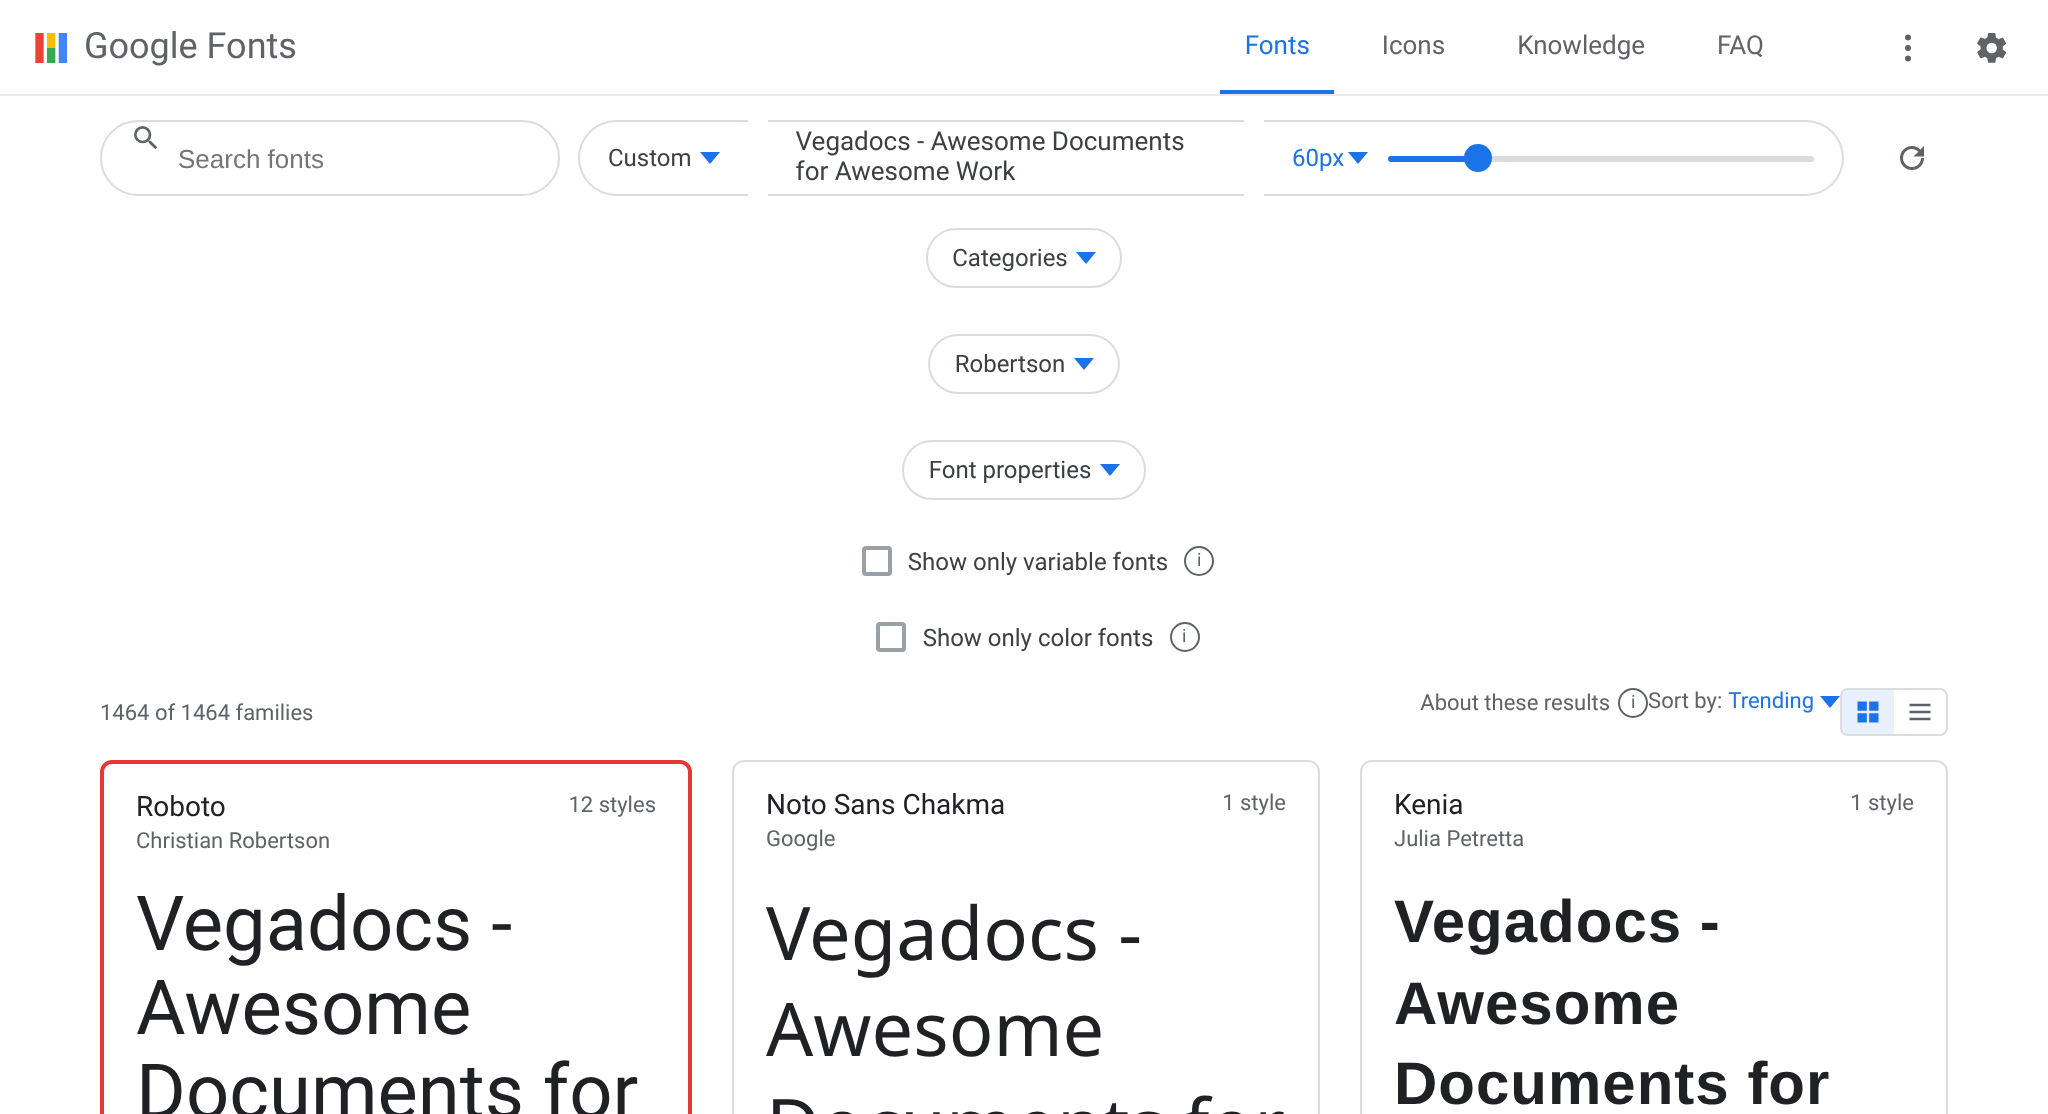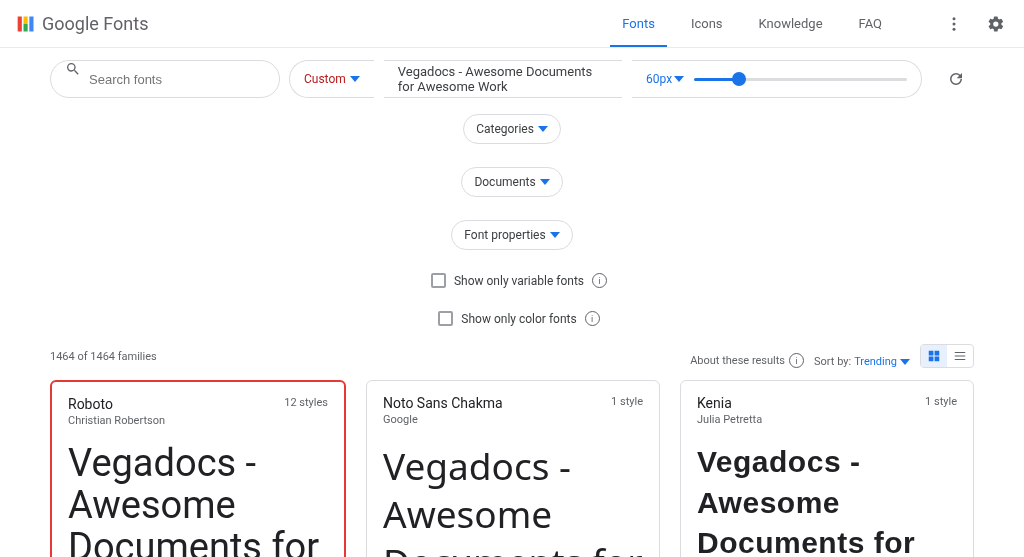--- a/index.html
+++ b/index.html
@@ -16,40 +16,40 @@
   .nav-item.active { color: #1a73e8; }
   .nav-item.active::after { content: ''; position: absolute; left: -8px; right: -8px; bottom: 0; height: 2px; background: #1a73e8; }
   .header-icons { display: flex; align-items: center; gap: 18px; margin-left: 28px; }
   .icon-btn { width: 24px; height: 24px; display: flex; align-items: center; justify-content: center; cursor: pointer; color: #5f6368; }
   .icon-btn svg { width: 18px; height: 18px; fill: currentColor; }
 
   
   .toolbar { display: flex; align-items: center; gap: 10px; padding: 12px 50px; }
   .search-box { flex: 0 0 220px; display: flex; border: 1px solid #dadce0; border-radius: 36px; height: 38px; padding: 0 14px; gap: 8px; color: #5f6368; }
   .search-box input { border: none; outline: none; font-size: 13px; flex: 1; background: transparent; }
-  .custom-box { flex: 0 0 auto; border: 1px solid #dadce0; border-top-left-radius: 36px; border-bottom-left-radius: 36px; border-right: none; height: 38px; display: flex; align-items: center; padding: 0 14px; font-size: 12px; color: #b91c1c; gap: 4px; cursor: pointer; margin-left: -1px; }
+  .custom-box { flex: 0 0 auto; border: 1px solid #dadce0; border-top-left-radius: 36px; border-bottom-left-radius: 36px; border-right: none; height: 38px; display: flex; align-items: center; padding: 0 14px; font-size: 12px; color: #404040; gap: 4px; cursor: pointer; margin-left: -1px; }
   .preview-box { flex: 1; border: 1px solid #dadce0; border-left: none; border-right: none; height: 38px; display: flex; align-items: center; padding: 0 14px; font-size: 13px; color: #3c4043; }
   .size-box { flex: 0 0 290px; border: 1px solid #dadce0; border-top-right-radius: 36px; border-bottom-right-radius: 36px; border-left: none; height: 38px; display: flex; align-items: center; padding: 0 14px; gap: 10px; }
   .size-label { font-size: 12px; color: #1a73e8; display: flex; align-items: center; gap: 2px; cursor: pointer; justify-content: flex-end; }
   .slider { flex: 1; height: 3px; background: linear-gradient(to right, #1a73e8 21%, #dadce0 21%); border-radius: 2px; position: relative; cursor: pointer; }
   .slider-thumb { position: absolute; left: 21%; top: 50%; transform: translate(-50%, -50%); width: 14px; height: 14px; background: #1a73e8; border-radius: 50%; }
   .reset-btn { width: 36px; height: 36px; display: flex; align-items: center; justify-content: center; color: #5f6368; cursor: pointer; margin-left: 6px; }
 
   
   .filters { display: flex; align-items: center; gap: 23px; padding: 4px 50px 12px; flex-direction: column; }
   .pill { border: 1px solid #dadce0; border-radius: 36px; height: 30px; display: flex; align-items: center; padding: 0 12px; font-size: 12px; color: #3c4043; gap: 4px; cursor: pointer; }
   .pill .caret { color: #1a73e8; }
   .check-wrap { display: flex; align-items: center; gap: 8px; margin-left: 14px; }
   .checkbox { width: 15px; height: 15px; border: 2px solid #9aa0a6; border-radius: 2px; cursor: pointer; }
   .check-label { font-size: 12px; color: #3c4043; }
   .info-icon { width: 15px; height: 15px; border: 1.5px solid #5f6368; border-radius: 50%; display: flex; align-items: center; justify-content: center; font-size: 9px; color: #5f6368; cursor: pointer; }
 
   
   .results-bar { display: flex; align-items: center; padding: 6px 50px; font-size: 11px; color: #5f6368; }
-  .results-right { margin-left: auto; display: flex; align-items: flex-end; gap: 10px; }
+  .results-right { margin-left: auto; display: flex; align-items: flex-start; }
   .about-link { display: flex; align-items: center; gap: 4px; cursor: pointer; }
   .sort-link { display: flex; align-items: center; gap: 3px; cursor: pointer; }
   .sort-link .sortval { color: #1a73e8; }
   .view-toggle { display: flex; border: 1px solid #dadce0; border-radius: 4px; overflow: hidden; }
   .vt-btn { width: 26px; height: 22px; display: flex; align-items: center; justify-content: center; cursor: pointer; color: #5f6368; }
   .vt-btn.active { background: #e8f0fe; color: #1a73e8; }
   .vt-btn svg { width: 14px; height: 14px; fill: currentColor; }
 
   
   .cards { display: flex; gap: 20px; padding: 6px 50px; }
@@ -140,21 +140,21 @@
 </div>
 
 <div class="filters">
   <div class="pill">
     <span>Categories</span>
     <svg class="caret-svg caret" viewBox="0 0 10 6">
         <path d="M0 0l5 6 5-6z" fill="#1a73e8"></path>
       </svg>
   </div>
   <div class="pill">
-    <span>Documents</span>
+    <span>Robertson</span>
     <svg class="caret-svg caret" viewBox="0 0 10 6">
         <path d="M0 0l5 6 5-6z" fill="#1a73e8"></path>
       </svg>
   </div>
   <div class="pill">
     <span>Font properties</span>
     <svg class="caret-svg caret" viewBox="0 0 10 6">
         <path d="M0 0l5 6 5-6z" fill="#1a73e8"></path>
       </svg>
   </div>

